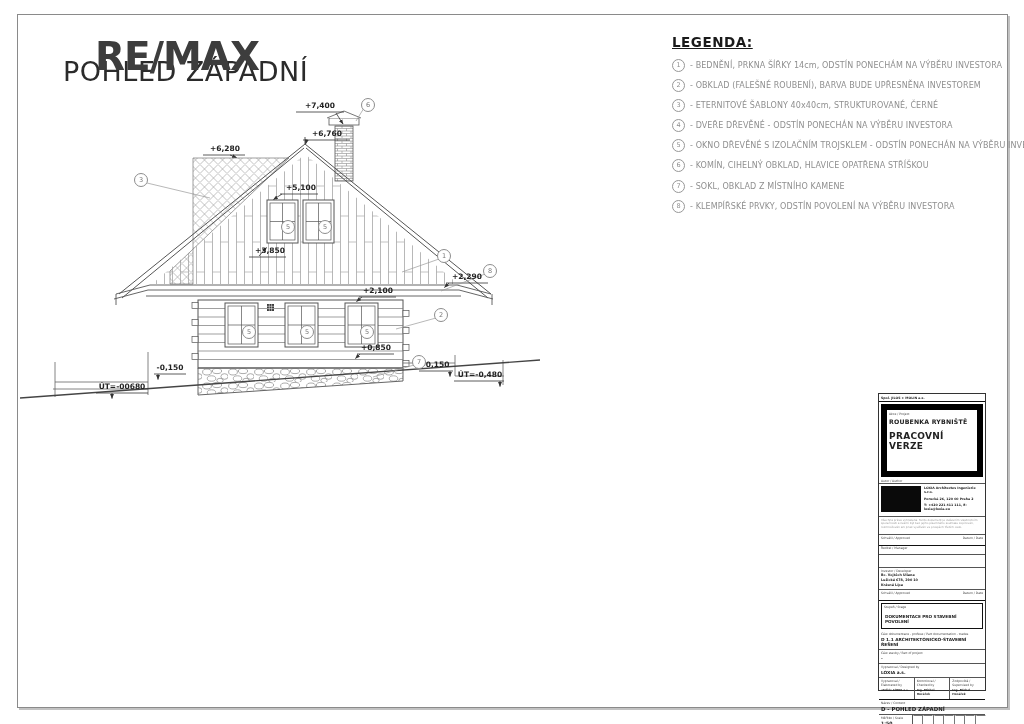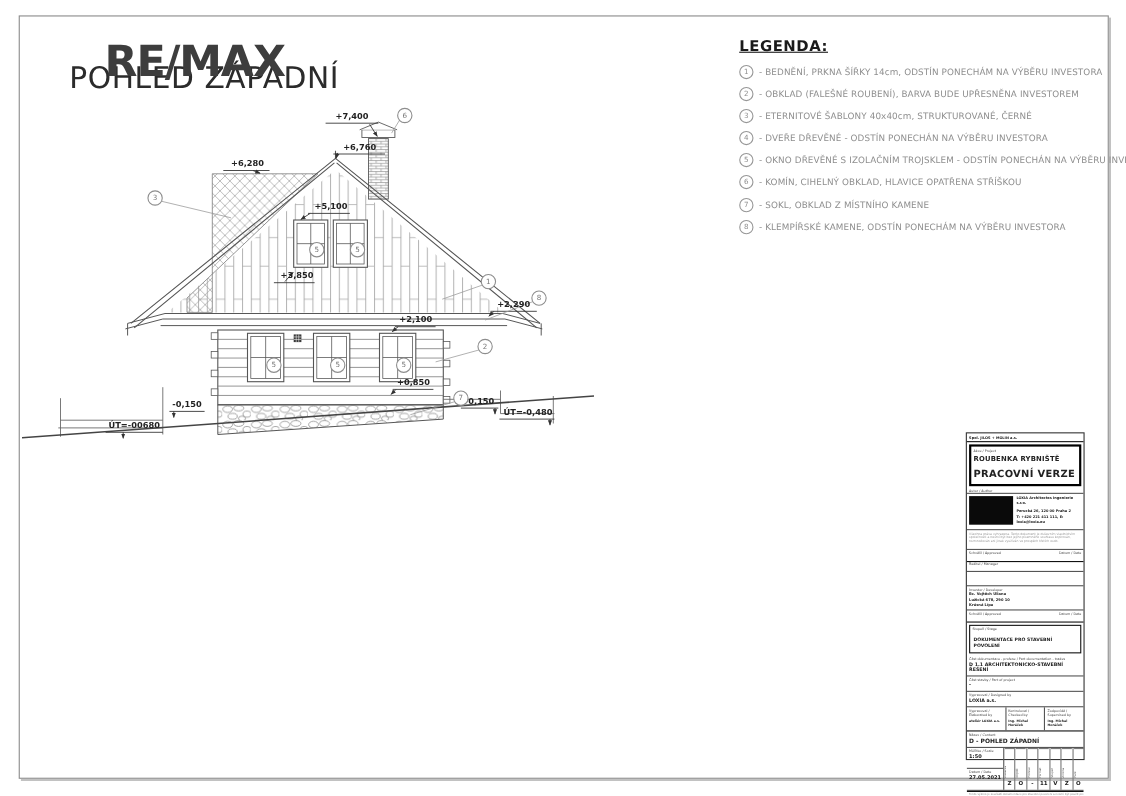--- a/index.html
+++ b/index.html
@@ -13,21 +13,21 @@
   .lg-row{display:flex;align-items:center;margin-bottom:8.2px;height:12px;}
   .lg-num{flex:none;width:11px;height:11px;border:1px solid #979797;border-radius:50%;text-align:center;font-size:6.5px;line-height:11px;color:#8f8f8f;margin-right:5px;}
   .lg-text{font-size:8px;color:#8f8f8f;white-space:nowrap;letter-spacing:.1px;}
   
   .dim{position:absolute;font-size:7.5px;font-weight:bold;color:#222;text-align:center;white-space:nowrap;z-index:2;}
   .mk{position:absolute;width:12px;height:12px;border:1px solid #8d8d8d;border-radius:50%;background:#fff;color:#777;font-size:6.5px;line-height:12px;text-align:center;z-index:2;}
   
   .tb{position:absolute;left:878px;top:393px;width:108px;height:298px;border:1px solid #333;background:#fff;font-size:3px;color:#222;box-sizing:border-box;z-index:2;}
   .tb .lab{font-size:3px;color:#444;padding:1px 2px 0 2px;}
   .tb-head{font-size:3.2px;font-weight:bold;padding:1.5px 2px;border-bottom:1.5px solid #111;}
-  .tb-box{margin:2px;border:2px solid #000000;padding:1px 0 3px 0;}
+  .tb-box{margin:2px;border:6px solid #000000;padding:1px 0 20px 0;}
   .tb-proj{font-size:6.2px;font-weight:bold;padding:2px 2px 0 2px;letter-spacing:.2px;}
   .tb-ver{font-size:9px;font-weight:bold;padding:6px 2px 0 2px;letter-spacing:.3px;}
   .tb-row{border-bottom:1px solid #555;}
   .tb-firm{display:flex;padding:2px;border-bottom:1px solid #555;}
   .tb-logo{flex:none;width:40px;height:26px;background:#0a0a0a;margin-right:3px;}
   .tb-firm .ln{font-size:3.2px;font-weight:bold;margin-bottom:2.5px;}
   .tb-disc{font-size:2.8px;color:#999;padding:2px;line-height:1.35;border-bottom:1px solid #555;height:13px;overflow:hidden;}
   .tb-2col{display:flex;justify-content:space-between;padding-bottom:5px;border-bottom:1.6px solid #111;}
   .tb-mgr{padding-bottom:4px;border-bottom:1px solid #555;}
   .tb-spacer{height:12px;border-bottom:1px solid #555;}
@@ -224,21 +224,21 @@
   <div class="lg-row">
     <span class="lg-num">6</span>
     <span class="lg-text">- KOMÍN, CIHELNÝ OBKLAD, HLAVICE OPATŘENA STŘÍŠKOU</span>
     </div>
   <div class="lg-row">
     <span class="lg-num">7</span>
     <span class="lg-text">- SOKL, OBKLAD Z MÍSTNÍHO KAMENE</span>
     </div>
   <div class="lg-row">
     <span class="lg-num">8</span>
-    <span class="lg-text">- KLEMPÍŘSKÉ KAMENE, ODSTÍN PONECHÁM NA VÝBĚRU INVESTORA</span>
+    <span class="lg-text">- KLEMPÍŘSKÉ PRVKY, ODSTÍN POVOLENÍ NA VÝBĚRU INVESTORA</span>
     </div>
 </div>
 
 <div class="tb">
   <div class="tb-head">Spol. JILOS + MOLIN a.s.</div>
 
   <div class="tb-box">
     <div class="lab">Akce / Project</div>
     <div class="tb-proj">ROUBENKA RYBNIŠTĚ</div>
     <div class="tb-ver">PRACOVNÍ VERZE</div>

